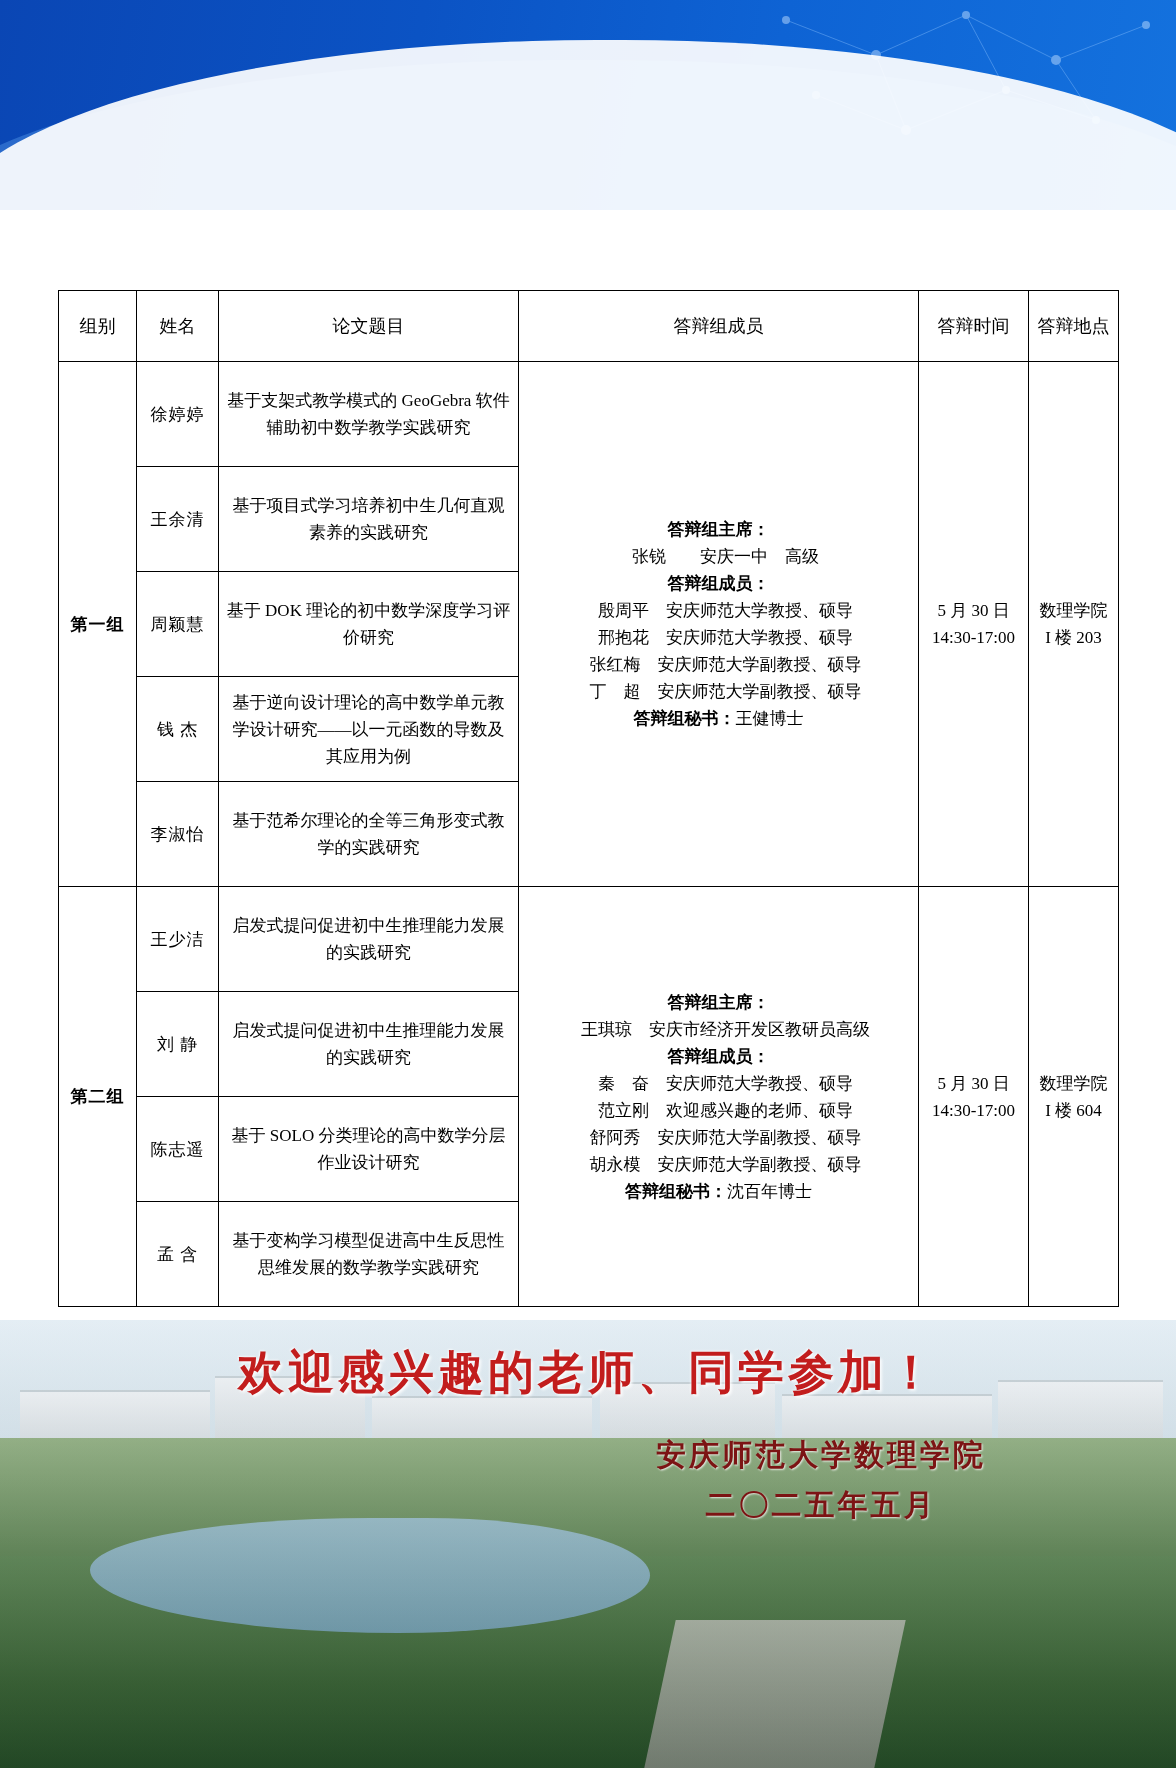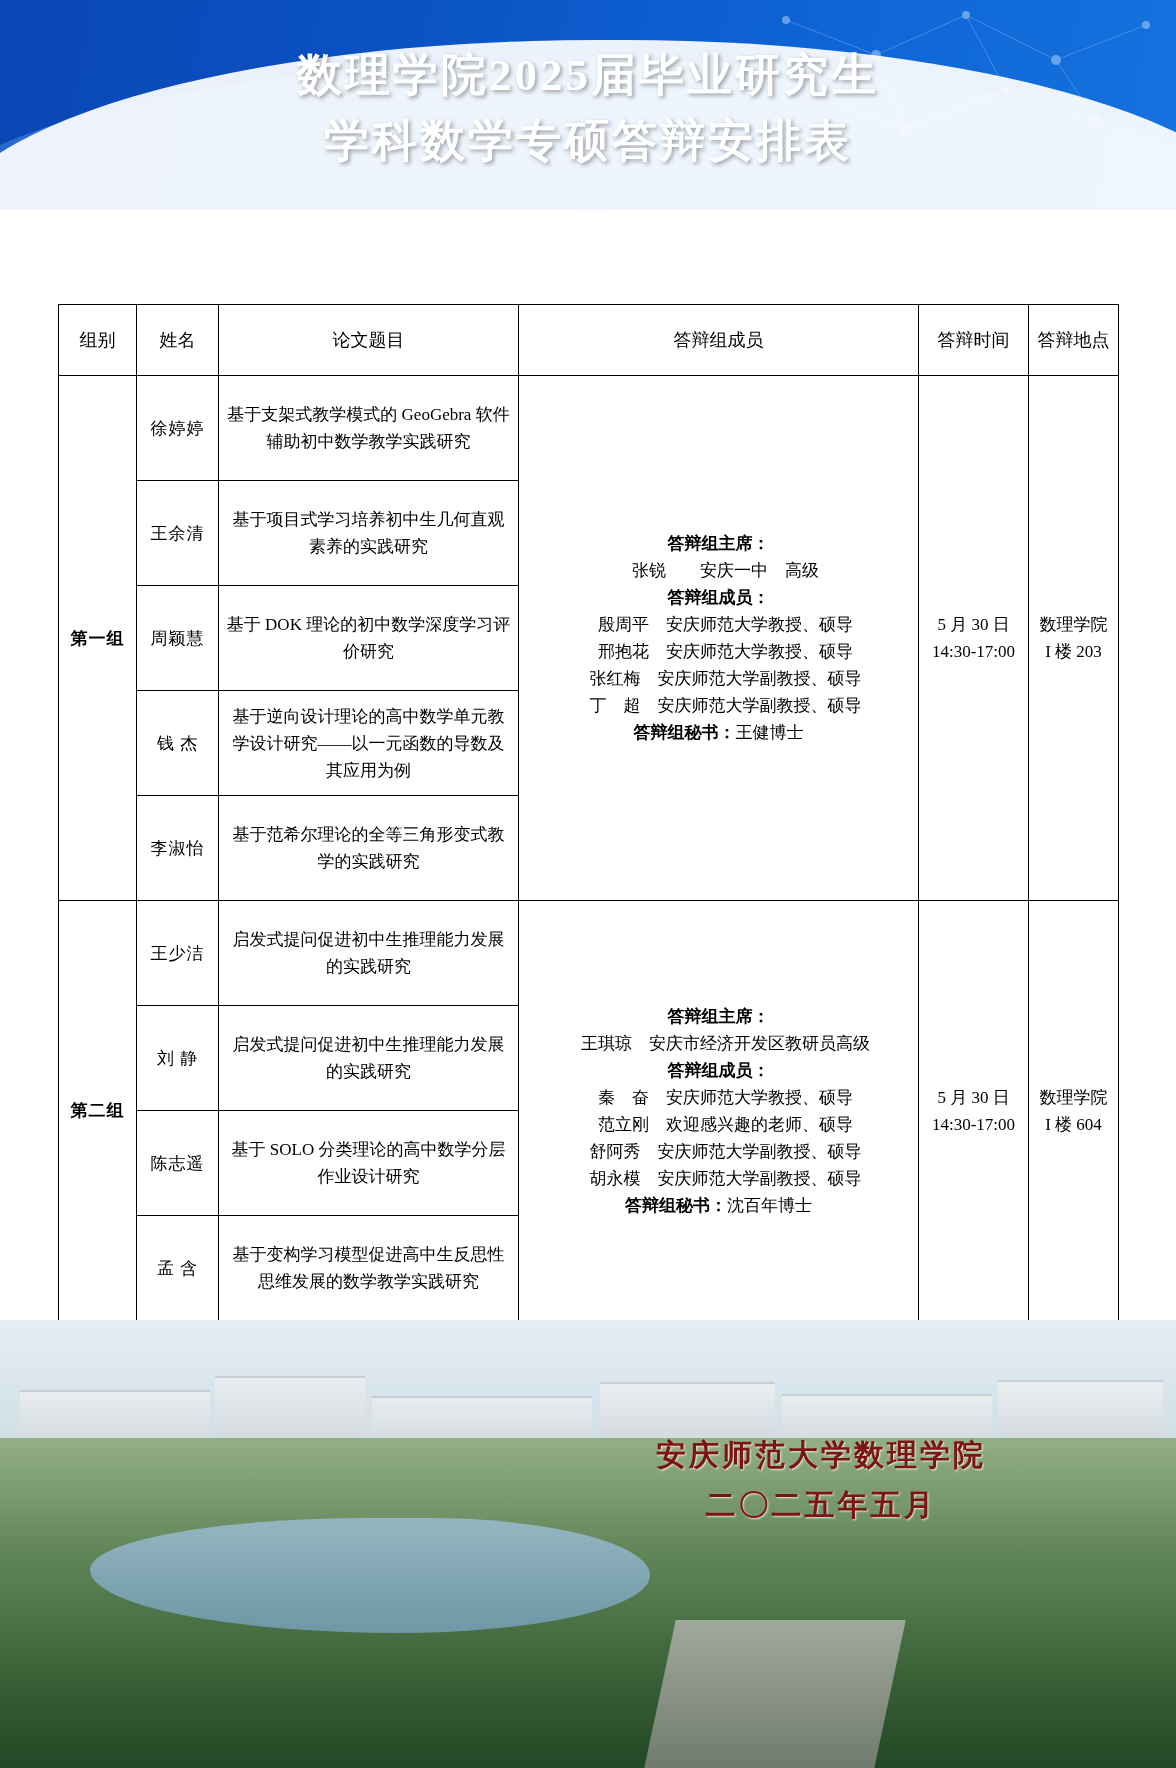--- a/index.html
+++ b/index.html
@@ -61,21 +61,21 @@
     letter-spacing: 3px;
     line-height: 66px;
     text-shadow: 2px 2px 4px rgba(0,0,0,0.35);
     z-index: 4;
   }
   .banner-title .line2 { display: block; }
 
   
   .sheet {
     position: absolute;
-    top: 304px;
+    top: 290px;
     left: 58px;
     width: 1060px;
   }
   table.schedule {
     border-collapse: collapse;
     width: 1060px;
     table-layout: fixed;
   }
   table.schedule td, table.schedule th {
     border: 1px solid #000;
@@ -229,24 +229,20 @@
         <circle cx="300" cy="60" r="5"></circle>
       <circle cx="390" cy="25" r="4"></circle>
         <circle cx="60" cy="95" r="4"></circle>
       <circle cx="150" cy="130" r="5"></circle>
         <circle cx="250" cy="90" r="4"></circle>
       <circle cx="340" cy="120" r="4"></circle>
     </g>
   </svg>
   <div class="banner-swoosh2"></div>
   <div class="banner-swoosh"></div>
-  <div class="banner-title">
-    <span>数理学院2025届毕业研究生</span>
-    <span class="line2">学科数学专硕答辩安排表</span>
-  </div>
 </div>
 
 <div class="sheet">
   <table class="schedule">
     <colgroup>
       <col class="col-group">
         <col class="col-name">
         <col class="col-title">
       <col class="col-panel">
         <col class="col-time">
@@ -356,17 +352,18 @@
     <div class="bldg" style="left:600px; top:26px; width:175px; height:82px;"></div>
     <div class="bldg" style="left:782px; top:38px; width:210px; height:70px;"></div>
     <div class="bldg" style="left:998px; top:24px; width:165px; height:84px;"></div>
   </div>
   <div class="treeline"></div>
   <div class="ground"></div>
   <div class="lake"></div>
   <div class="road"></div>
   <div class="darkveil"></div>
 
+  <div class="welcome">欢迎感兴趣的老师、同学参加！</div>
   <div class="signature">
     <div>安庆师范大学数理学院</div>
     <div>二〇二五年五月</div>
   </div>
 </div>
 
 </body></html>

